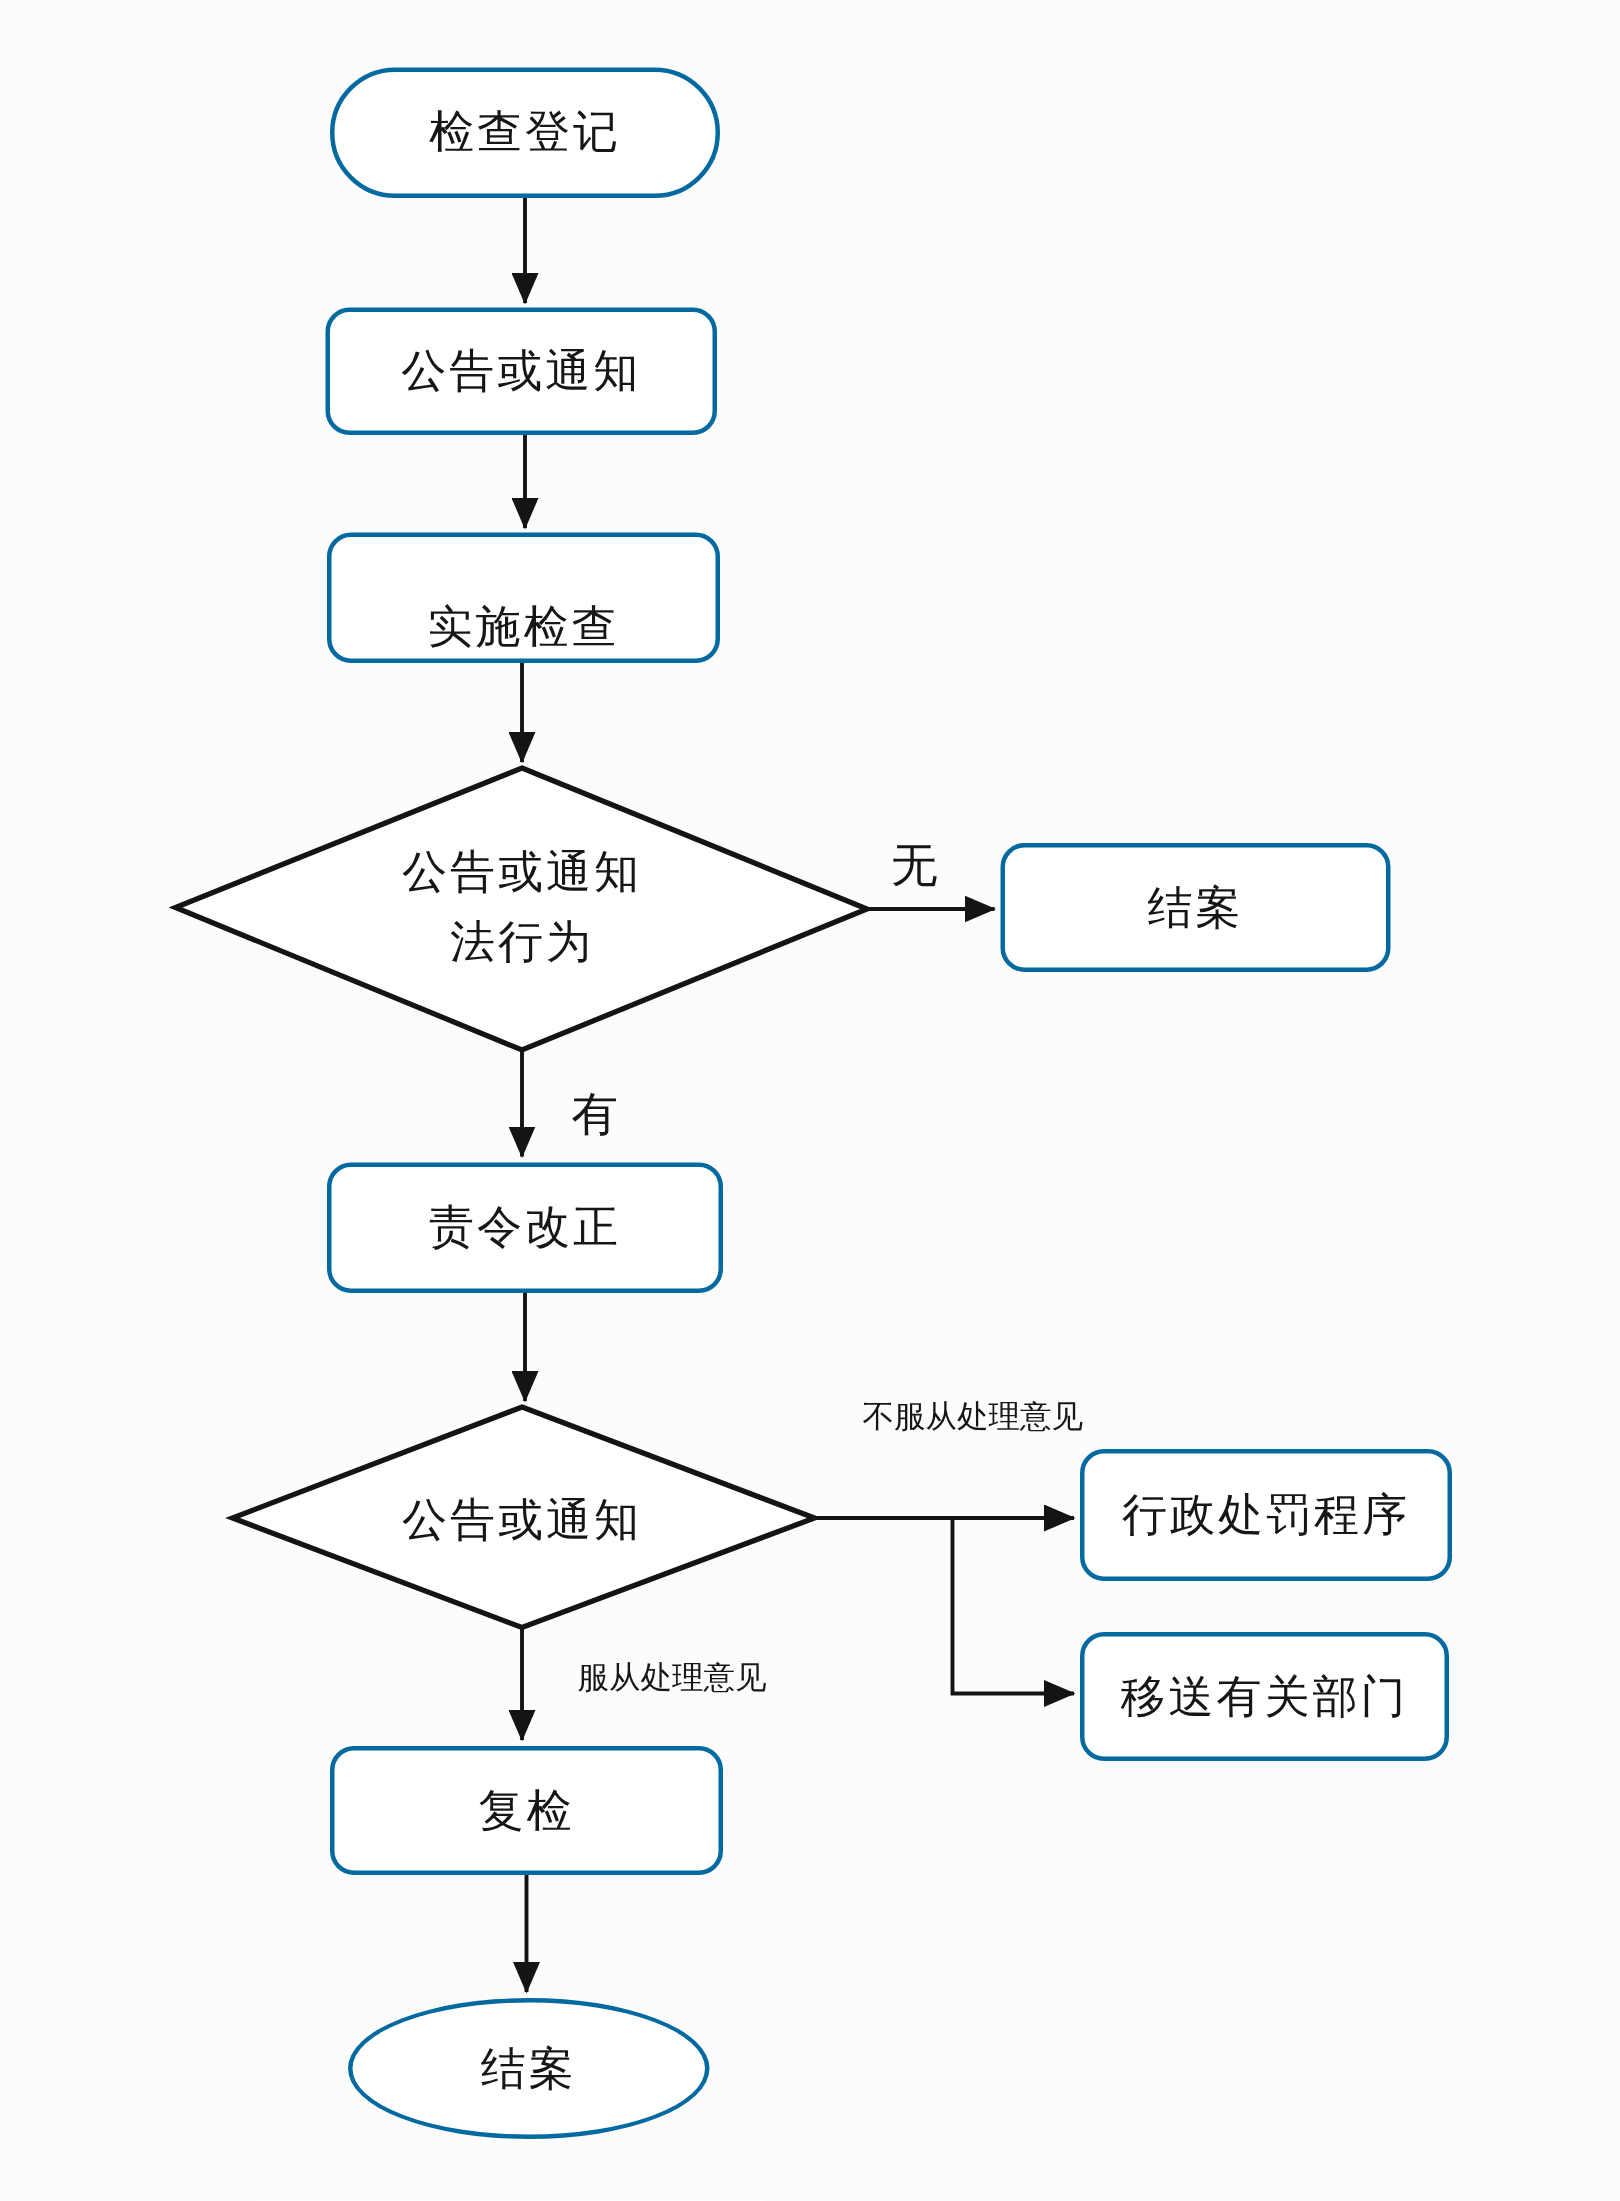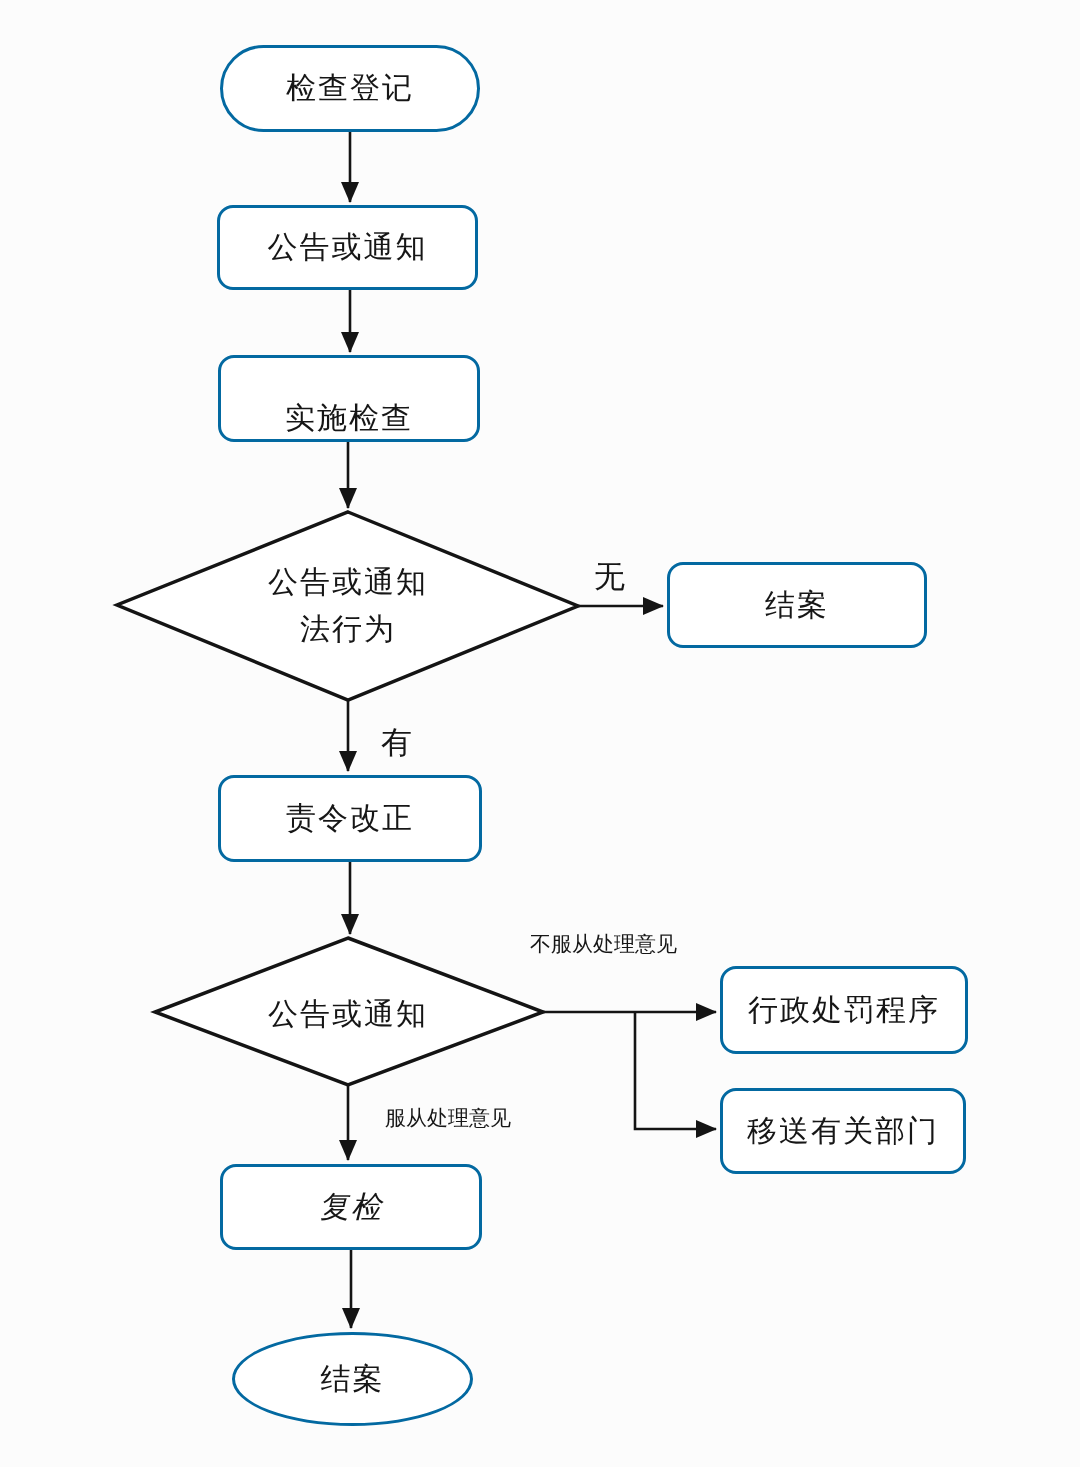--- a/index.html
+++ b/index.html
@@ -105,29 +105,29 @@
   </div>
 
   <div class="node rounded" style="left:720px; top:966px; width:248px; height:88px;">
     <span>行政处罚程序</span>
   </div>
 
   <div class="node rounded" style="left:720px; top:1088px; width:246px; height:86px;">
     <span>移送有关部门</span>
   </div>
 
-  <div class="node rounded" style="left:220px; top:1164px; width:262px; height:86px;font-style:italic;">
+  <div class="node rounded" style="left:220px; top:1164px; width:262px; height:86px;">
     <span>复检</span>
   </div>
 
   <div class="node ellipse" style="left:232px; top:1332px; width:241px; height:94px;">
     <span>结案</span>
   </div>
 
   <div class="edge-label big" style="left:594px; top:556px;">无</div>
 
   <div class="edge-label big" style="left:381px; top:722px;">有</div>
 
-  <div class="edge-label" style="left:530px; top:930px;">不服从处理意见</div>
+  <div class="edge-label" style="left:575px; top:930px;">不服从处理意见</div>
 
   <div class="edge-label" style="left:385px; top:1104px;">服从处理意见</div>
 
 </div>
 
 </body></html>

